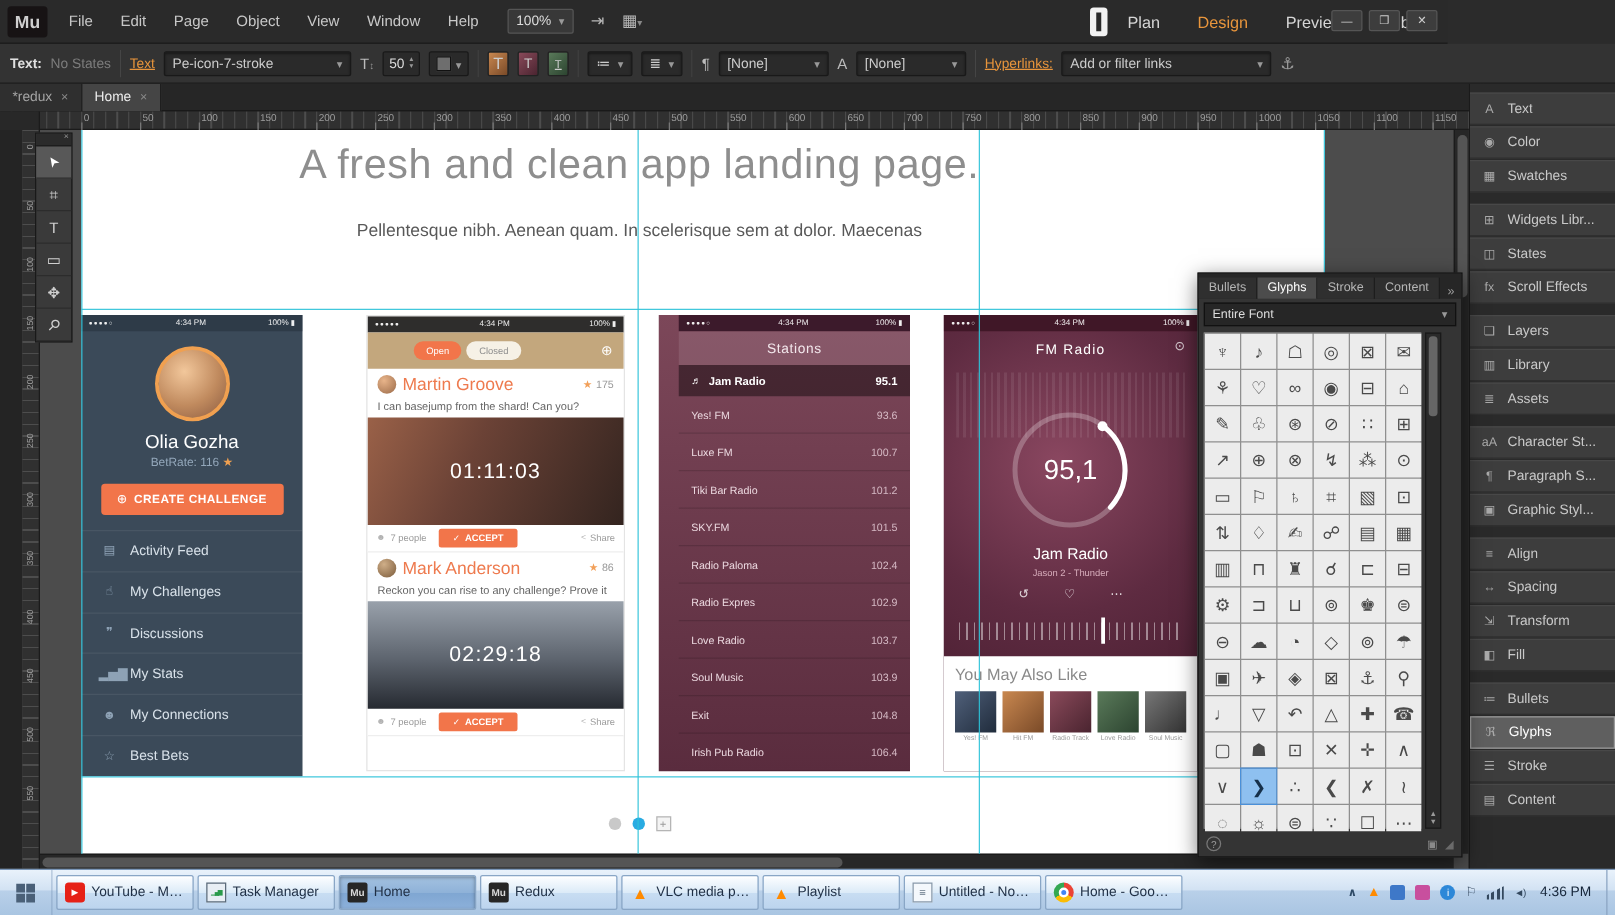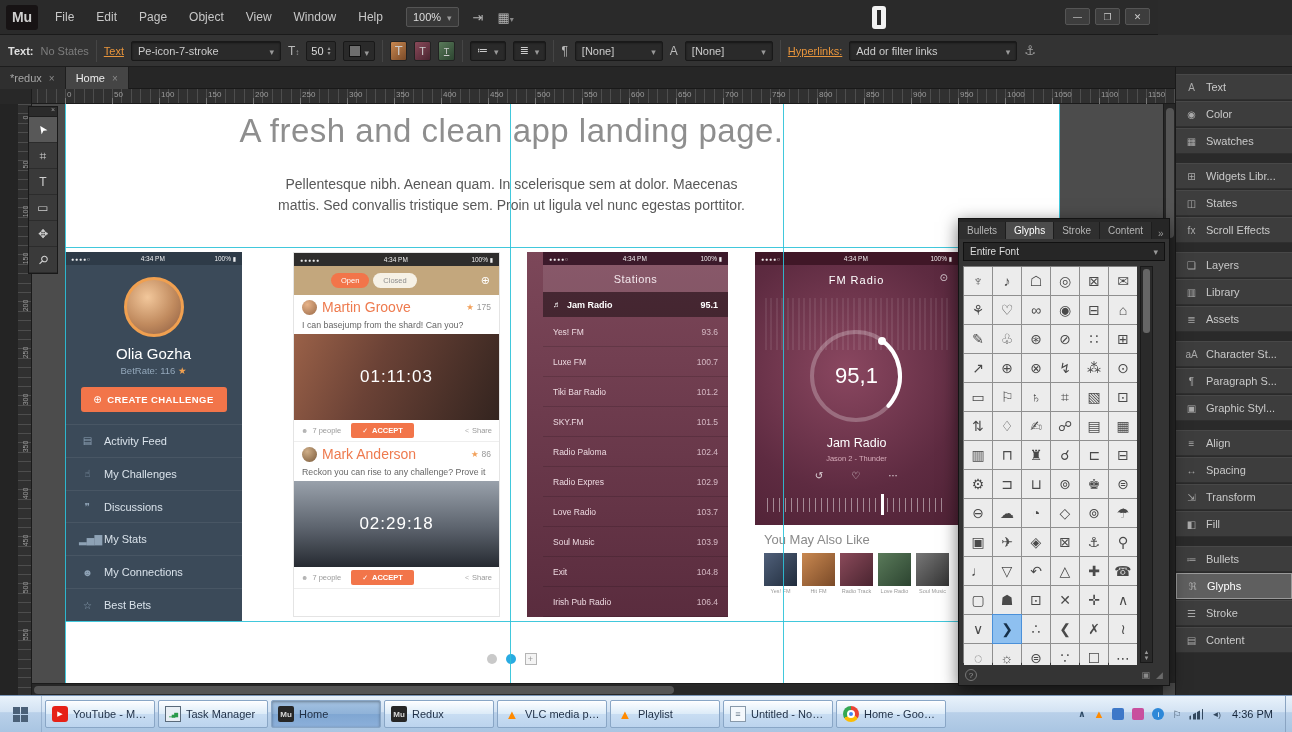--- a/index.html
+++ b/index.html
@@ -251,20 +251,26 @@
         <span class="menu-item" data-name="menu-window">Window</span>
         <span class="menu-item" data-name="menu-help">Help</span>
       </nav>
     <div class="zoom-combo" data-name="zoom-select">
       <span data-name="zoom-value">100%</span>
       <span class="dd" data-name="chevron-down-icon"></span>
     </div>
     <span class="mb-ico" data-name="insert-icon">⇥</span>
     <span class="mb-ico" data-name="grid-options-icon">▦<small>▾</small></span>
     <div class="top-pill" data-name="panel-toggle"></div>
+    <nav class="modes" id="modes" data-name="mode-switcher">
+        <span class="mode" data-name="mode-tab-plan">Plan</span>
+        <span class="mode active" data-name="mode-tab-design">Design</span>
+        <span class="mode" data-name="mode-tab-preview">Preview</span>
+        <span class="mode" data-name="mode-tab-publish">Publish</span>
+      </nav>
     <div class="win" data-name="window-controls">
       <span class="btn-min" data-name="minimize-button"></span>
       <span class="btn-restore" data-name="restore-button"></span>
       <span class="btn-close" data-name="close-button"></span>
     </div>
   </header>
 
   <div class="controlbar" data-name="control-strip">
     <span class="cb-label" data-name="selection-type-label">Text:</span>
     <span class="cb-muted" data-name="states-value">No States</span>
@@ -374,21 +380,20 @@
         <span class="vlab" data-name="ruler-mark" style="top:386px">400</span>
         <span class="vlab" data-name="ruler-mark" style="top:433px">450</span>
         <span class="vlab" data-name="ruler-mark" style="top:480px">500</span>
         <span class="vlab" data-name="ruler-mark" style="top:527px">550</span>
       </div>
 
     <div class="page" data-name="page-artboard">
       <h1 class="heading" data-name="page-heading">A fresh and clean app landing page.</h1>
       <div class="bodycopy" data-name="page-body-text">
         <span class="spell" data-name="body-line-1">Pellentesque nibh. Aenean quam. In scelerisque sem at dolor. Maecenas</span><br>
-        <span class="spell" data-name="body-line-2">mattis. Sed convallis tristique sem. Proin ut ligula vel nunc egestas porttitor.</span>
       </div>
 
       <div class="card profile" data-name="profile-card-mockup">
         <div class="status st-navy" data-name="status-bar">
           <span class="dots" data-name="signal-dots-icon">●●●●○</span>
           <span data-name="status-time">4:34 PM</span>
           <span class="bat" data-name="battery-indicator">100%</span>
         </div>
         <div class="avatar-ring" data-name="avatar"></div>
         <div class="p-name" data-name="profile-name">Olia Gozha</div>

